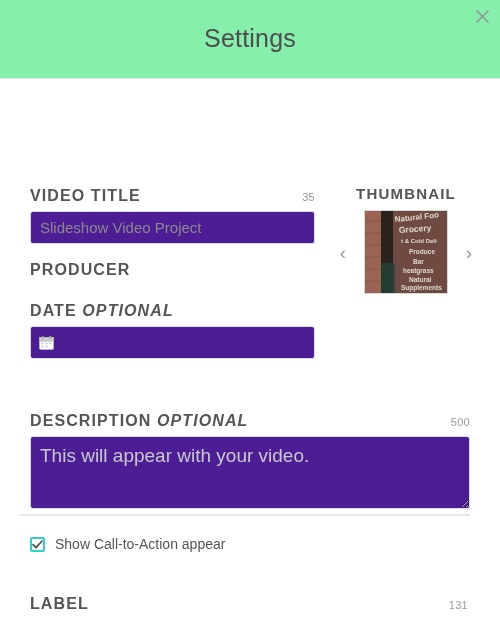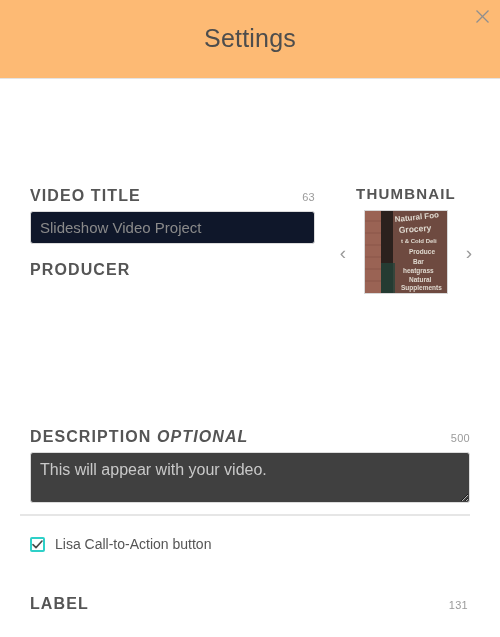--- a/index.html
+++ b/index.html
@@ -13,21 +13,21 @@
     font-family: "Liberation Sans", sans-serif;
     color: #4a4a4a;
     overflow: hidden;
     position: relative;
   }
 
   
   .modal-header {
     position: relative;
     height: 79px;
-    background: #fdba74;
+    background: #86efac;
     border-bottom: 1px solid #e4e4e4;
     box-sizing: border-box;
   }
   .modal-title {
     position: absolute;
     left: 0;
     right: 0;
     top: 24px;
     text-align: center;
     font-size: 25px;
@@ -81,21 +81,21 @@
     align-items: baseline;
     justify-content: space-between;
   }
 
   .text-input {
     box-sizing: border-box;
     width: 100%;
     height: 33px;
     border: 1px solid #dcdcdc;
     border-radius: 3px;
-    background: #0f172a;
+    background: #4c1d95;
     font-family: "Liberation Sans", sans-serif;
     font-size: 15px;
     color: #8a8a8a;
     padding: 0 9px;
     outline: none;
   }
   .text-input::placeholder { color: #c3c3c3; }
 
   
   .left-col {
@@ -115,32 +115,32 @@
     transform: translateY(-50%);
     width: 15px;
     height: 14px;
     pointer-events: none;
   }
 
   
   .desc-block {
     position: absolute;
     left: 30px;
-    top: 349px;
+    top: 333px;
     width: 440px;
   }
   .desc-area {
     box-sizing: border-box;
     width: 100%;
-    height: 51px;
+    height: 73px;
     border: 1px solid #dcdcdc;
     border-radius: 3px;
-    background: #404040;
+    background: #4c1d95;
     font-family: "Liberation Sans", sans-serif;
-    font-size: 16px;
+    font-size: 19px;
     color: #8a8a8a;
     padding: 8px 9px;
     outline: none;
     resize: vertical;
   }
   .desc-area::placeholder { color: #c9c9c9; }
 
   
   .thumb-block {
     position: absolute;
@@ -240,31 +240,55 @@
   </div>
 </div>
 
 <div class="modal-body">
 
   <div class="left-col">
 
     <div class="form-group">
       <div class="label-row">
         <span class="field-label">Video Title</span>
-        <span class="counter">63</span>
+        <span class="counter">35</span>
       </div>
       <input class="text-input" type="text" value="Slideshow Video Project" style="">
     </div>
 
     <div class="form-group">
       <div class="label-row">
         <span class="field-label">Producer</span>
       </div>
     </div>
 
+    <div class="form-group">
+      <div class="label-row">
+        <span class="field-label">
+          <span>Date</span>
+          <span class="optional">Optional</span>
+        </span>
+      </div>
+      <div class="date-wrap">
+        <span class="cal-icon">
+          <svg width="15" height="14" viewBox="0 0 15 14" aria-hidden="true">
+            <rect x="0.5" y="1.5" width="14" height="12" rx="1.5" fill="#ffffff" stroke="#b6b6b6"></rect>
+            <rect x="0.5" y="1.5" width="14" height="3.5" fill="#cfcfcf" stroke="#b6b6b6"></rect>
+            <rect x="3" y="0" width="1.6" height="3" fill="#b0b0b0"></rect>
+            <rect x="10.4" y="0" width="1.6" height="3" fill="#b0b0b0"></rect>
+            <rect x="2.4" y="6.6" width="2" height="1.6" fill="#c3c3c3"></rect>
+            <rect x="6.4" y="6.6" width="2" height="1.6" fill="#c3c3c3"></rect>
+            <rect x="10.4" y="6.6" width="2" height="1.6" fill="#c3c3c3"></rect>
+            <rect x="2.4" y="9.6" width="2" height="1.6" fill="#c3c3c3"></rect>
+            <rect x="6.4" y="9.6" width="2" height="1.6" fill="#c3c3c3"></rect>
+          </svg>
+        </span>
+        <input class="text-input date-input" type="text" value="" style="">
+      </div>
+    </div>
 
   </div>
 
   <div class="desc-block">
     <div class="label-row">
       <span class="field-label">
         <span>Description</span>
         <span class="optional">Optional</span>
       </span>
       <span class="counter">500</span>
@@ -311,21 +335,21 @@
   <div class="divider"></div>
 
   <div class="cta-check-row">
     <span class="checkbox">
       <span>
         <svg width="11" height="9" viewBox="0 0 11 9" aria-hidden="true">
           <polyline points="1,4.6 4,7.6 10,1" fill="none" stroke="#4a4a4a" stroke-width="1.6" stroke-linecap="round" stroke-linejoin="round"></polyline>
         </svg>
       </span>
     </span>
-    <span class="cta-check-label">Lisa Call-to-Action button</span>
+    <span class="cta-check-label">Show Call-to-Action appear</span>
   </div>
 
   <div class="label-block">
     <div class="label-row">
       <span class="field-label">Label</span>
       <span class="counter">131</span>
     </div>
   </div>
 
 </div>

